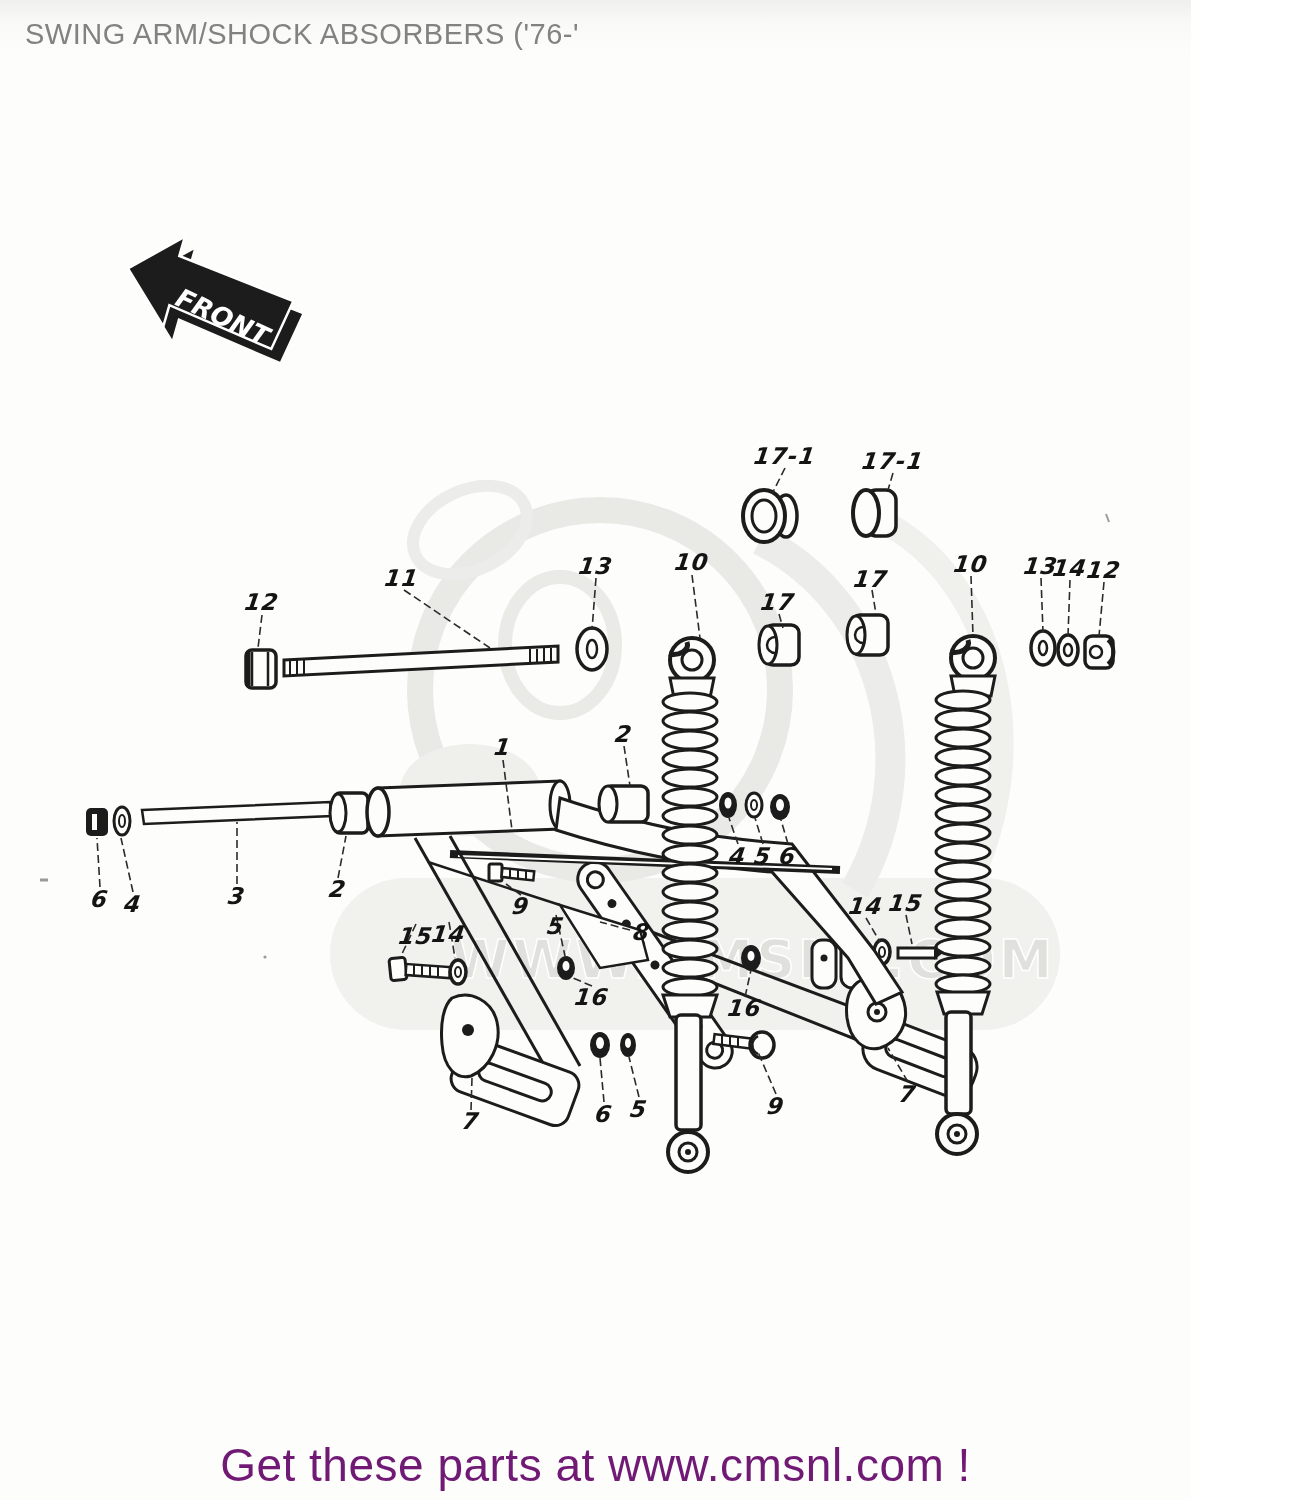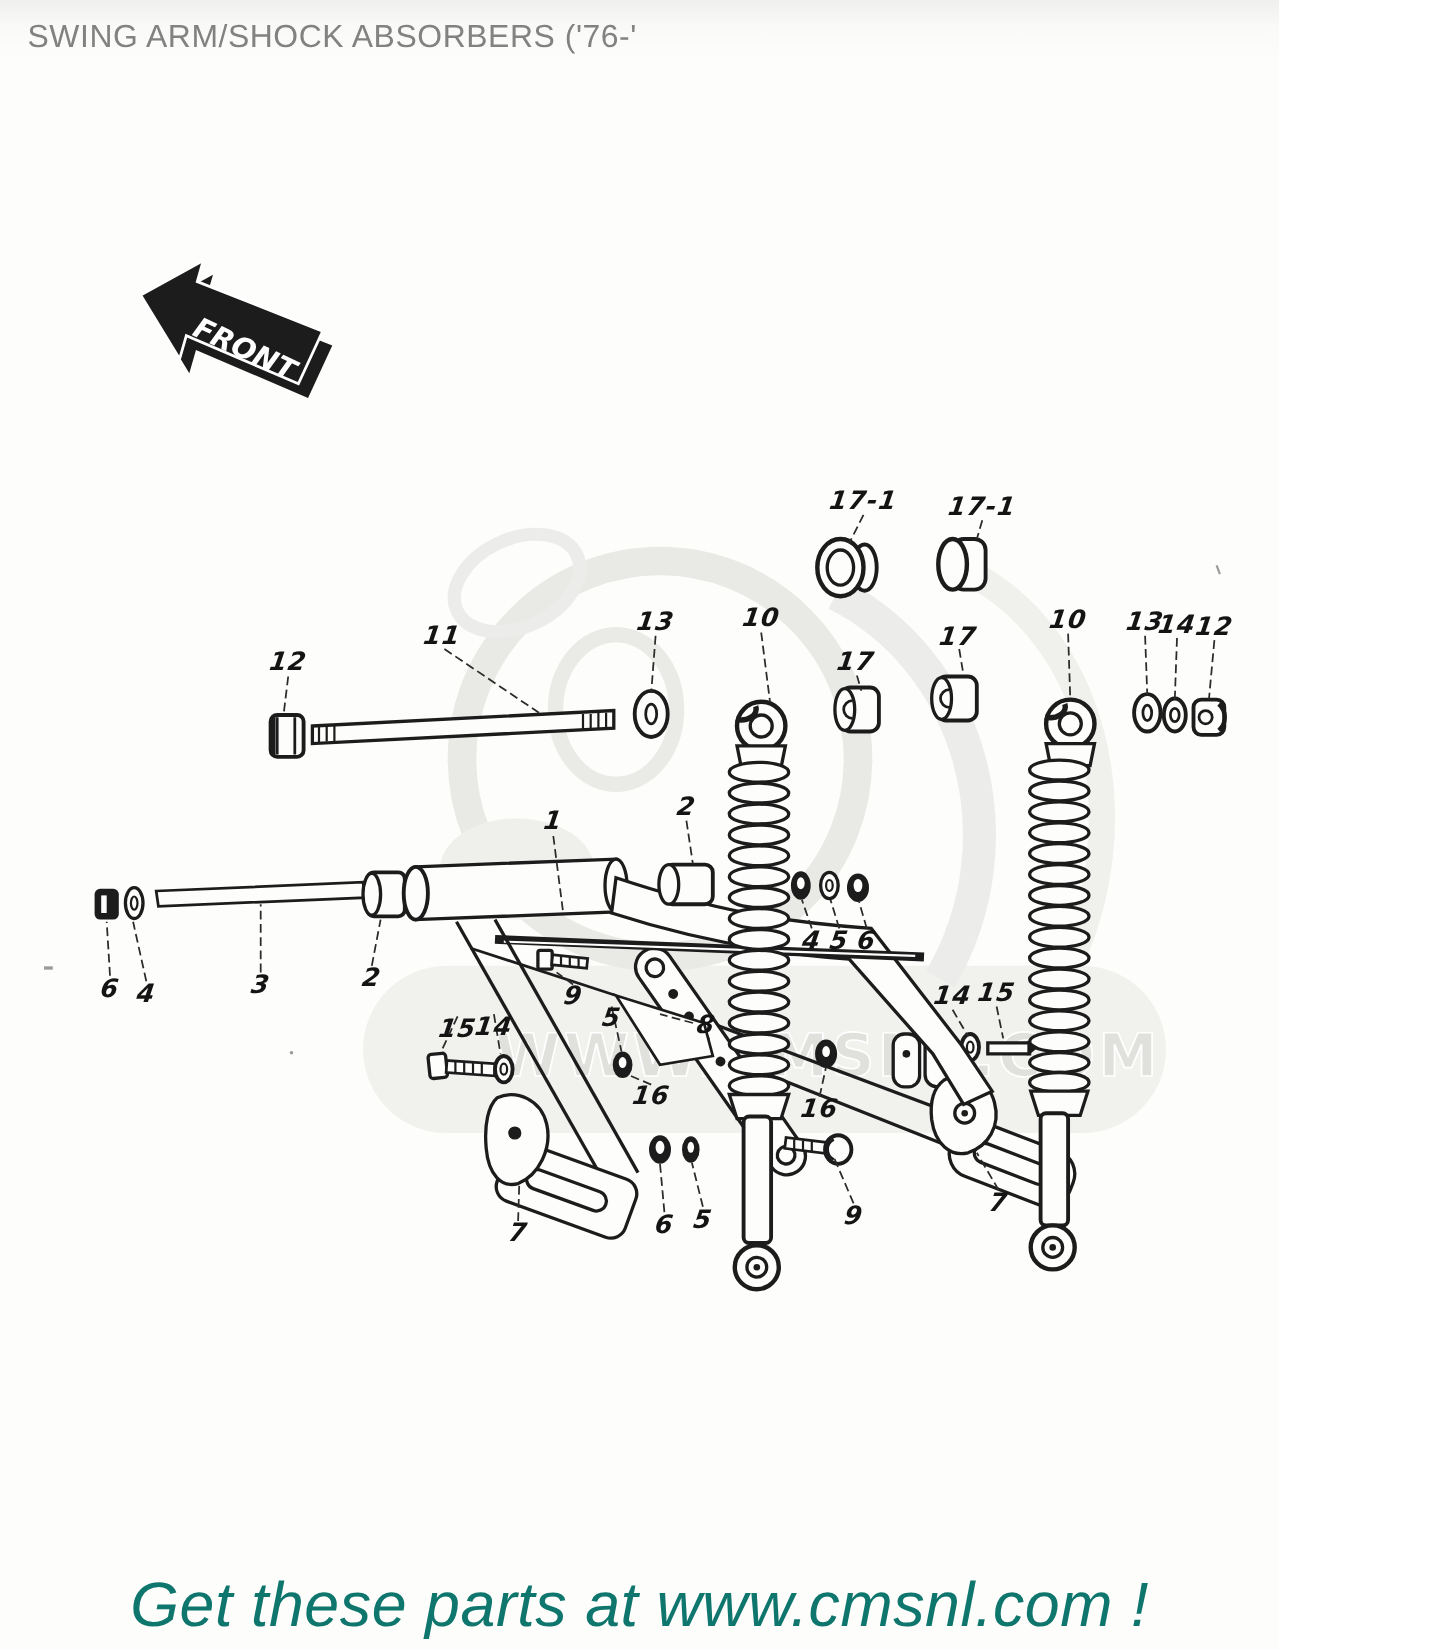--- a/index.html
+++ b/index.html
@@ -2,20 +2,21 @@
 <html><head>
 <meta charset="utf-8">
 <style>
   html,body{margin:0;padding:0;}
   .page{
     position:relative;
     width:1163px;height:1500px;
     background:#fdfdfb;
     overflow:hidden;
     font-family:"Liberation Sans",sans-serif;
+    padding-left:28px;
   }
   .top-strip{
     position:absolute;left:0;top:0;width:100%;height:54px;
     background:linear-gradient(180deg,#efefed 0%,#f9f9f7 40%,#fdfdfb 100%);
   }
   .page-title{
     position:absolute;left:25px;top:18px;
     font-size:29px;letter-spacing:.5px;
     color:#828282;white-space:pre;
   }
@@ -30,22 +31,22 @@
     font-size:23px;color:#141414;
     letter-spacing:1px;white-space:nowrap;
     pointer-events:auto;cursor:pointer;
   }
   .footer-banner{
     position:absolute;left:0;bottom:8px;width:100%;
     text-align:center;
   }
   .footer-text{
     display:inline-block;
-    font-size:57px;color:#0f766e;
-    letter-spacing:.5px;cursor:pointer;font-style:italic;
+    font-size:46px;color:#701a75;
+    letter-spacing:.5px;cursor:pointer;
   }
 </style>
 </head>
 <body>
 
 <div class="page">
   <div class="top-strip"></div>
   <div class="page-title">SWING ARM/SHOCK ABSORBERS ('76-'</div>
 
   <div class="diagram-stage">

